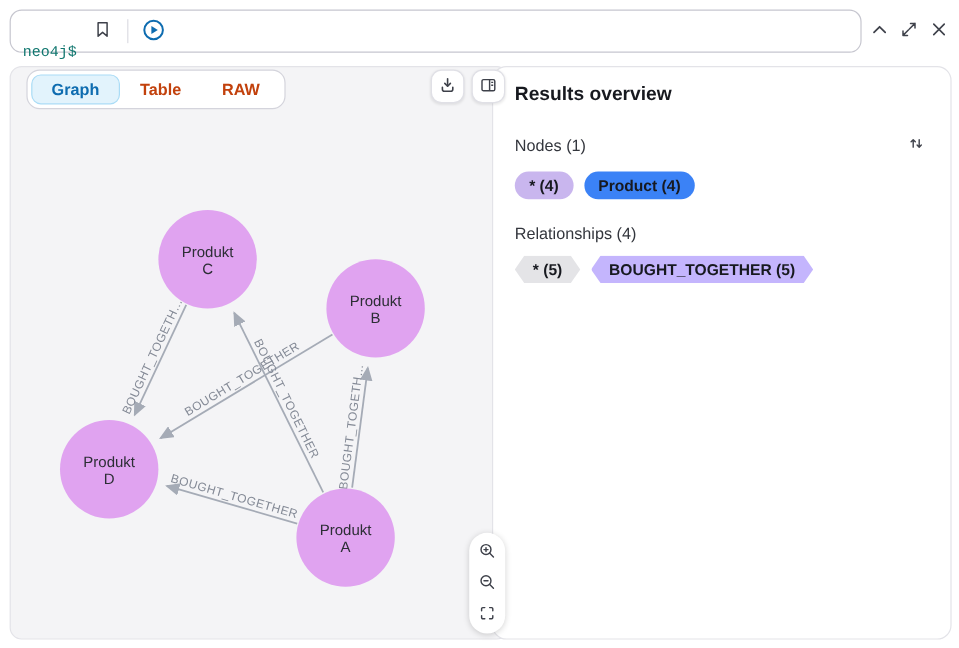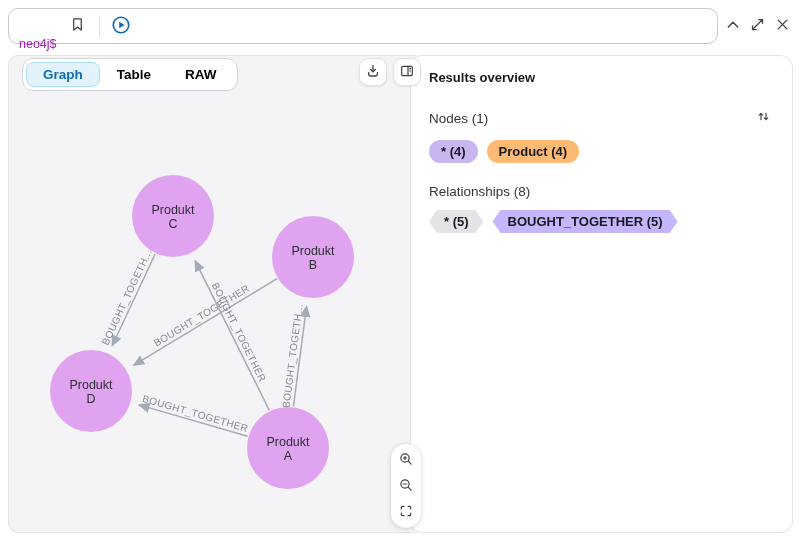--- a/index.html
+++ b/index.html
@@ -4,59 +4,59 @@
 <style>
   * { margin:0; padding:0; box-sizing:border-box; }
   html,body { width:799px; height:540px; background:#ffffff; overflow:hidden;
               font-family:"Liberation Sans", sans-serif; }
   body { position:relative; }
 
   
   .query-bar { position:absolute; left:8px; top:8px; width:710px; height:36px;
     background:#fff; border:1px solid #c6c6cf; border-radius:10px;
     display:flex; align-items:center; padding:0 10px; gap:8px; }
-  .prompt { font-family:Liberation Sans, sans-serif; font-size:12.5px; color:#a21caf; white-space:pre;margin-top:36px; }
+  .prompt { font-family:Liberation Mono, monospace; font-size:12.5px; color:#0f766e; white-space:pre;margin-top:36px; }
   .query-text { font-family:"DejaVu Sans Mono", monospace; font-size:12.5px; color:#3c4250;
     flex:1; white-space:nowrap; overflow:hidden; }
   .qb-btn { width:26px; height:26px; border:none; background:transparent; border-radius:6px;
     display:flex; align-items:center; justify-content:center; cursor:pointer; flex:0 0 auto; }
   .qb-divider { width:1px; height:20px; background:#dcdce3; flex:0 0 auto; }
 
   .window-controls { position:absolute; left:718px; top:8px; width:81px; height:36px;
     display:flex; align-items:center; justify-content:space-between; padding:0 6px 0 4px; }
   .wc-btn { width:22px; height:22px; border:none; background:transparent;
     display:flex; align-items:center; justify-content:center; cursor:pointer; }
 
   
   .graph-panel { position:absolute; left:8px; top:55px; width:416px; height:478px;
     background:#f4f4f6; border:1px solid #e3e3e8; border-radius:10px; }
   .graph-canvas { position:absolute; left:0; top:0; }
 
   .tabs { position:absolute; left:13px; top:2px; background:#fff; border:1px solid #d4d4dc;
     border-radius:11px; padding:3px; display:flex; align-items:center; z-index:2; }
   .tab { border:1px solid transparent; background:transparent; border-radius:8px;
-    padding:4px 16px; font-size:13.5px; font-weight:700; color:#000000; cursor:pointer;
+    padding:4px 16px; font-size:13.5px; font-weight:700; color:#c2410c; cursor:pointer;
     font-family:"Liberation Sans", sans-serif; }
   .tab.active { background:#e2f3fc; color:#0e6cb0; border-color:#aadcf6; }
 
   .panel-actions { position:absolute; top:2px; right:2px; display:flex; gap:6px; z-index:2; }
   .pa-btn { width:28px; height:28px; background:#fff; border:1px solid #e0e0e6; border-radius:9px;
     box-shadow:0 1px 2px rgba(0,0,0,.08); display:flex; align-items:center; justify-content:center;
     cursor:pointer; }
 
   .zoom-controls { position:absolute; right:2px; bottom:4px; width:30px; background:#fff;
     border-radius:15px; box-shadow:0 1px 5px rgba(0,0,0,.18); display:flex; flex-direction:column;
     align-items:center; padding:3px 0; z-index:2; }
   .zc-btn { width:26px; height:26px; border:none; background:transparent; border-radius:13px;
     display:flex; align-items:center; justify-content:center; cursor:pointer; }
 
   
   .results-panel { position:absolute; left:410px; top:55px; width:383px; height:478px;
     background:#fff; border:1px solid #e3e3e8; border-radius:12px; padding:14px 18px; }
-  .results-title { font-size:13px; font-weight:700; color:#17191f; margin-bottom:22px; }
+  .results-title { font-size:16px; font-weight:700; color:#17191f; margin-bottom:22px; }
   .section-row { display:flex; align-items:center; justify-content:space-between; margin-bottom:11px; }
   .section-label { font-size:13.5px; color:#33363d; }
   .sort-btn { width:22px; height:22px; border:none; background:transparent; cursor:pointer;
     display:flex; align-items:center; justify-content:center; }
   .badges { display:flex; gap:9px; margin-bottom:21px; flex-wrap:wrap; }
   .badge { font-size:13px; font-weight:700; color:#17191f; padding:4px 12px; cursor:pointer; }
   .badge-node { border-radius:999px; }
   .badge-rel { background:#e4e4e7; padding:4px 15px;
     clip-path:polygon(8px 0, calc(100% - 8px) 0, 100% 50%, calc(100% - 8px) 100%, 8px 100%, 0 50%); }
 </style>
@@ -204,23 +204,23 @@
       <span>
         <svg width="15" height="15" viewBox="0 0 24 24" fill="none" stroke="#40434c" stroke-width="1.9" stroke-linecap="round" stroke-linejoin="round">
             <path d="M8 17V7M8 7L5.2 9.8M8 7l2.8 2.8"></path>
             <path d="M16 7v10M16 17l-2.8-2.8M16 17l2.8-2.8"></path>
           </svg>
       </span>
     </button>
   </div>
   <div class="badges">
     <span class="badge badge-node" style="background: rgb(201, 182, 238);">* (4)</span>
-    <span class="badge badge-node" style="background: #fdba74;">Product (4)</span>
+    <span class="badge badge-node" style="background: #3b82f6;">Product (4)</span>
   </div>
 
   <div class="section-row">
-    <span class="section-label">Relationships (8)</span>
+    <span class="section-label">Relationships (4)</span>
   </div>
   <div class="badges">
     <span class="badge badge-rel" style="background: rgb(228, 228, 231);">* (5)</span>
     <span class="badge badge-rel" style="background: #c4b5fd;">BOUGHT_TOGETHER (5)</span>
   </div>
 </div>
 
 </body></html>

